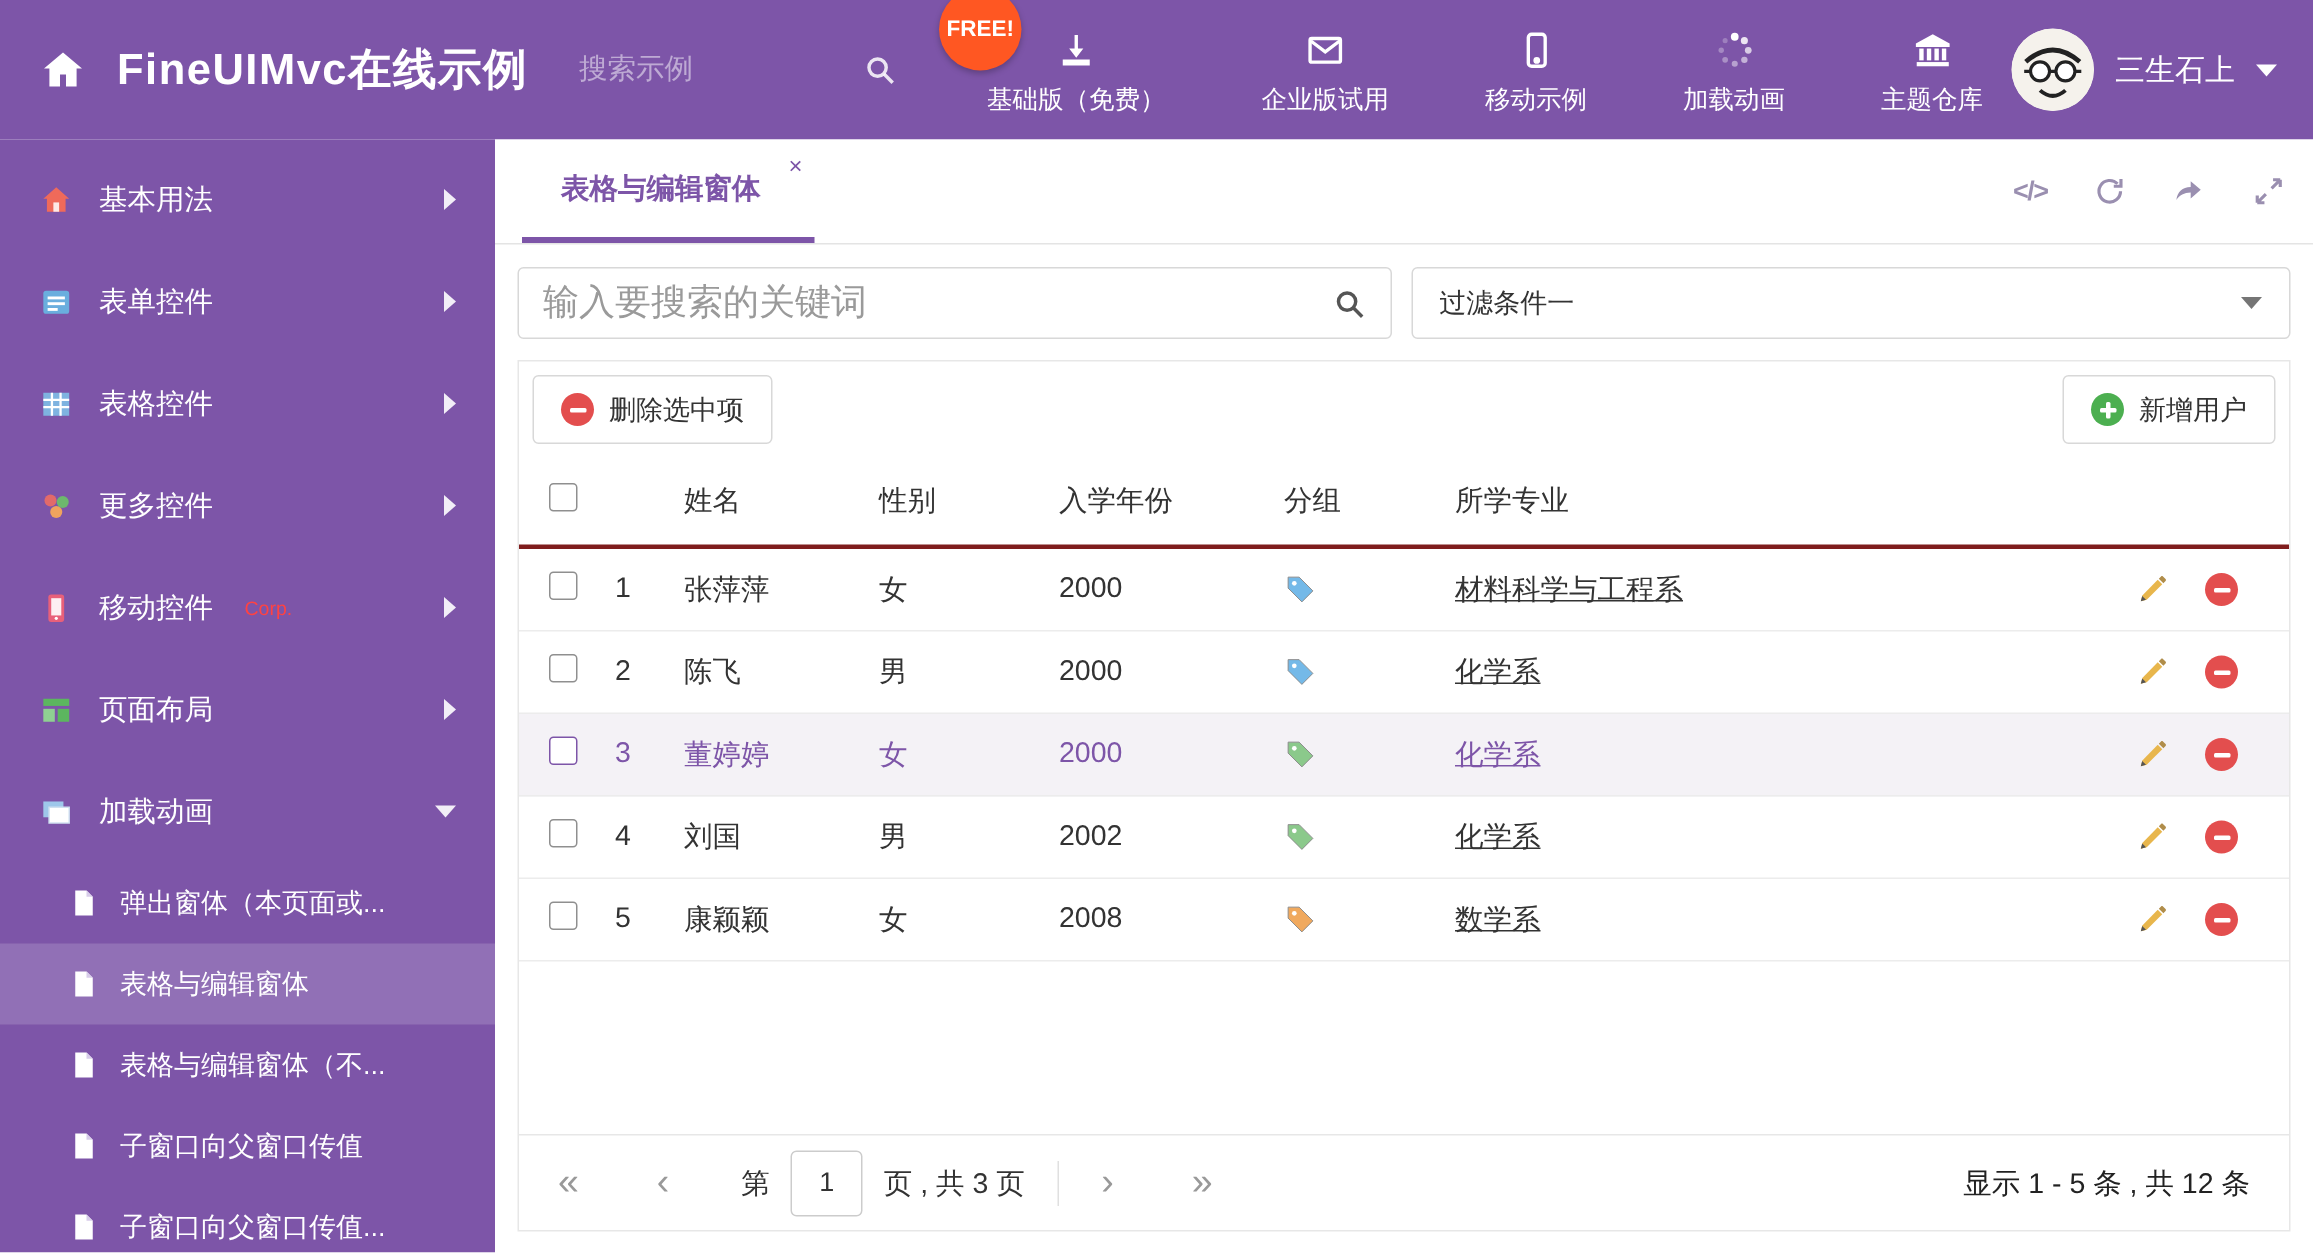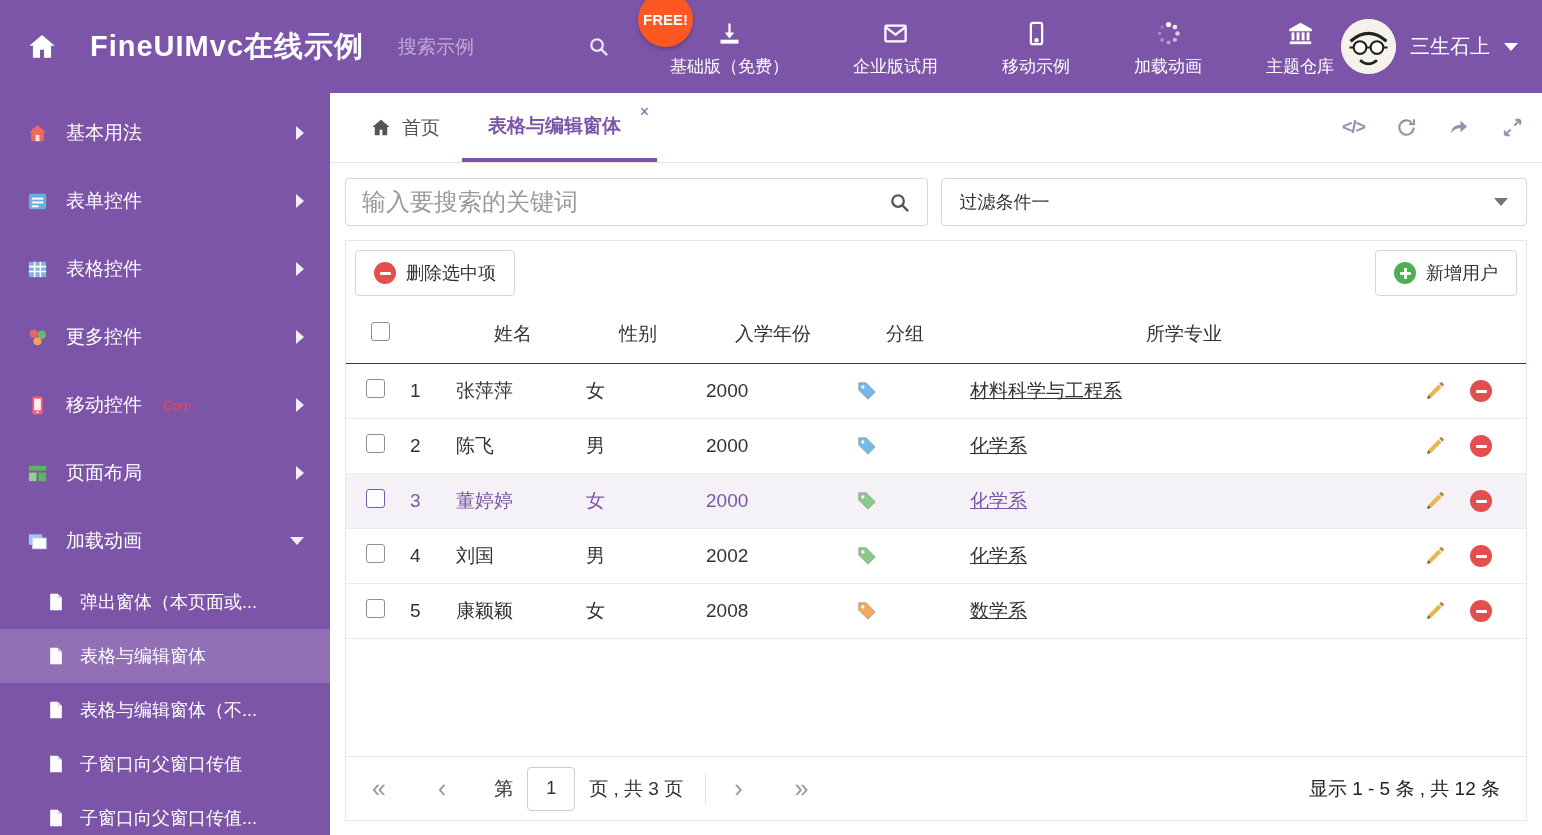--- a/index.html
+++ b/index.html
@@ -1,21 +1,21 @@
 <!DOCTYPE html>
 <html><head>
 <meta charset="utf-8">
 <style>
   * { box-sizing: border-box; margin: 0; padding: 0; }
   html,body { width:1542px; height:835px; overflow:hidden; background:#fff;
     font-family:"Liberation Sans","DejaVu Sans",sans-serif; }
 
   
   .topbar { height:93px; background:#7d55a8; color:#fff; display:flex; align-items:center; padding:0 24px 0 26px; }
-  .brand { display:flex; align-items:center; gap:32px; }
+  .brand { display:flex; align-items:center; gap:20px; }
   .brand svg { width:32px; height:32px; }
   .brand h1 { font-size:29px; font-weight:700; letter-spacing:1px; }
   .top-search { margin-left:34px; width:212px; display:flex; align-items:center; justify-content:space-between; }
   .top-search input { background:transparent; border:none; outline:none; color:#fff; font-size:19px; width:160px; }
   .top-search input::placeholder { color:rgba(255,255,255,.5); }
   .top-search .mag { width:23px; height:23px; color:rgba(255,255,255,.85); }
   .top-nav { display:flex; margin-left:60px; gap:64px; }
   .nav-item { display:flex; flex-direction:column; align-items:center; gap:8px; font-size:17px; position:relative; padding-top:4px; cursor:pointer; }
   .nav-item svg { width:27px; height:27px; }
   .free-badge { position:absolute; top:-24px; left:-32px; width:55px; height:55px; border-radius:50%;
@@ -66,21 +66,21 @@
   .btn { height:46px; border:1px solid #d8d8d8; border-radius:4px; background:#fff; display:flex; align-items:center; gap:10px; padding:0 18px; font-size:18px; color:#333; cursor:pointer;text-align:right; }
   .ic-circle { width:22px; height:22px; border-radius:50%; display:inline-flex; align-items:center; justify-content:center; position:relative; flex-shrink:0; }
   .ic-minus { background:#e34e4e; }
   .ic-minus::before { content:""; width:11px; height:3px; background:#fff; border-radius:1px; }
   .ic-plus { background:#4caf50; }
   .ic-plus::before { content:""; position:absolute; width:11px; height:3px; background:#fff; border-radius:1px; }
   .ic-plus::after { content:""; position:absolute; width:3px; height:11px; background:#fff; border-radius:1px; }
 
   .grid { flex:1; overflow:hidden; }
   table { width:100%; border-collapse:collapse; font-size:19px; color:#333; }
-  th { font-weight:400; text-align:center; padding:16px 8px; border-bottom:1px solid #7f1d1d; }
+  th { font-weight:400; text-align:left; padding:16px 8px; border-bottom:3px solid #7f1d1d; }
   td { padding:14px 8px; border-bottom:1px solid #ececec; }
   .c-check { padding-left:20px; width:56px; }
   .checkbox { width:19px; height:19px; border:1px solid #8f8f8f; border-radius:3px; background:#fff; display:inline-block; cursor:pointer; }
   tr.selected td { background:#f4f2f6; color:#7d55a8; }
   tr.selected .checkbox { border-color:#7d55a8; }
   a.major { color:#333; text-decoration:underline; cursor:pointer;text-align:center; }
   tr.selected a.major { color:#7d55a8; }
   .tag svg { width:22px; height:22px; display:block; }
   .c-act { width:120px; }
   .actions { display:flex; align-items:center; justify-content:flex-end; gap:24px; padding-right:26px; }
@@ -276,26 +276,20 @@
       <svg viewBox="0 0 24 24">
           <path d="M5 2h9l5 5v15H5z" fill="#fff"></path>
           <path d="M14 2v5h5z" fill="#d8cdea"></path>
         </svg>
       <span>子窗口向父窗口传值...</span>
     </div>
   </aside>
 
   <main class="main">
     <div class="tabbar">
-      <div class="tab">
-        <svg viewBox="0 0 24 24" fill="#555">
-            <path d="M12 3 2.5 11h2.7v9h5.3v-6h3v6h5.3v-9h2.7z"></path>
-          </svg>
-        <span>首页</span>
-      </div>
       <div class="tab active">
         <span>表格与编辑窗体</span>
         <span class="tab-close">×</span>
       </div>
       <div class="tab-tools">
         <span class="code-ic">&lt;/&gt;</span>
         <svg viewBox="0 0 24 24" fill="none" stroke="currentColor" stroke-width="2.2">
             <path d="M19.5 12a7.5 7.5 0 1 1-2.1-5.2"></path>
             <path d="M19.8 3.5v5h-5"></path>
           </svg>

